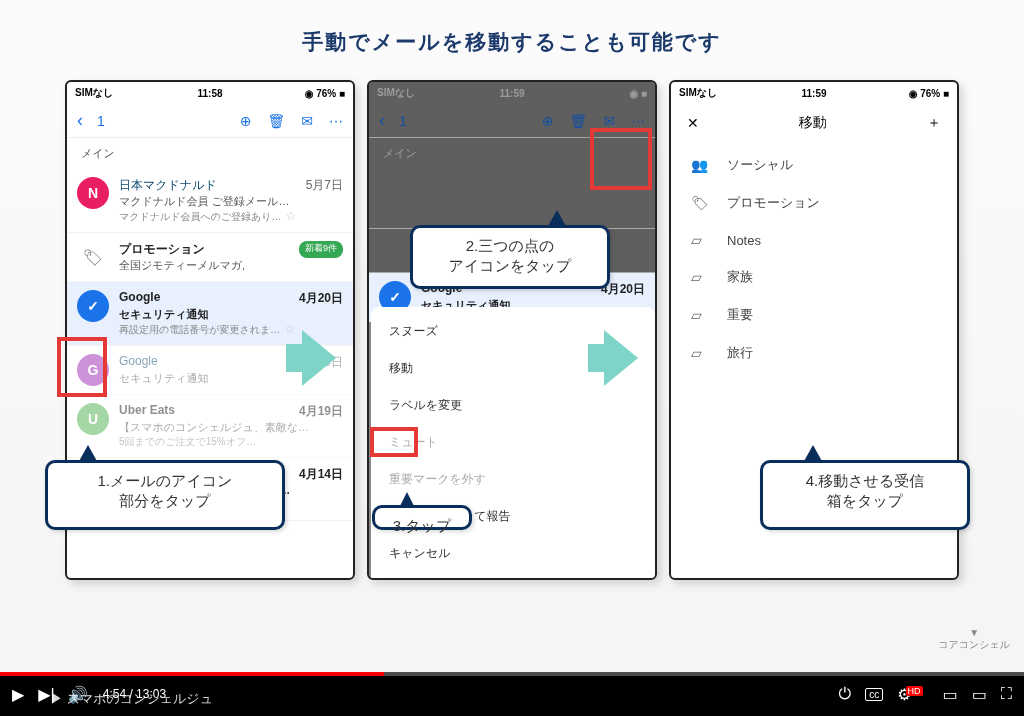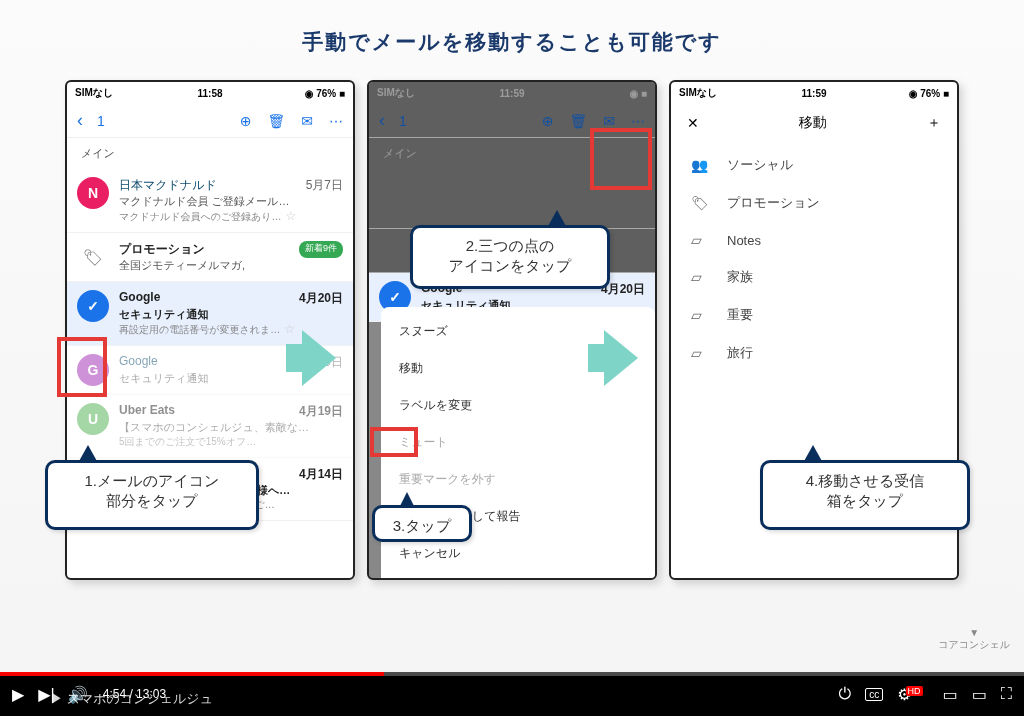--- a/index.html
+++ b/index.html
@@ -49,36 +49,36 @@
   .tab.active { color: #d93025; }
   .tab .count { background: #d93025; color: #fff; font-size: 8px; padding: 0 3px; border-radius: 6px; position: relative; top: -6px; left: -4px; }
   
   .phone.dimmed .status-bar,
   .phone.dimmed .gmail-header,
   .phone.dimmed .section-label,
   .phone.dimmed .mail-item.dim { filter: brightness(0.7); background: #888; color: #ddd; }
   .phone.dimmed { background: #888; }
   .phone.dimmed .mail-item.selected { background: #e8f0fe; filter: none; }
   
-  .sheet { position: absolute; bottom: 0; left: 12px; right: 0; background: #fff; border-top-left-radius: 8px; border-top-right-radius: 8px; padding: 6px 0; }
+  .sheet { position: absolute; bottom: 0; left: 2px; right: 0; background: #fff; border-top-left-radius: 8px; border-top-right-radius: 8px; padding: 6px 0; }
   .sheet-item { padding: 10px 18px; font-size: 12px; color: #333; }
   .sheet-item.dim { color: #aaa; }
   
   .move-header { display: flex; align-items: center; justify-content: space-between; padding: 10px 16px; font-size: 14px; }
   .move-list { padding: 4px 0; }
   .move-item { display: flex; align-items: center; padding: 10px 20px; gap: 18px; font-size: 13px; color: #444; }
   .move-icon { width: 18px; color: #666; font-size: 14px; }
   
   .callout { position: absolute; background: #fff; border: 3px solid #0a2e5c; padding: 8px 14px; font-size: 15px; color: #333; text-align: center; box-shadow: 2px 2px 4px rgba(0,0,0,0.15); line-height: 1.35; }
   .callout::before { content: ''; position: absolute; width: 0; height: 0; }
-  .callout.c1 { top: 460px; left: 45px; width: 214px; height: 70px; border-radius: 10px;}
+  .callout.c1 { top: 460px; left: 45px; width: 240px; height: 70px; border-radius: 10px;}
   .callout.c1::before { top: -18px; left: 30px; border-left: 10px solid transparent; border-right: 10px solid transparent; border-bottom: 18px solid #0a2e5c; }
   .callout.c2 { top: 225px; left: 410px; width: 200px; height: 64px; border-radius: 10px;}
   .callout.c2::before { top: -18px; right: 40px; border-left: 10px solid transparent; border-right: 10px solid transparent; border-bottom: 18px solid #0a2e5c; }
-  .callout.c3 { top: 505px; left: 372px; width: 100px; height: 37px; border-radius: 10px; padding: 8px 6px;}
+  .callout.c3 { top: 505px; left: 372px; width: 100px; height: 25px; border-radius: 10px; padding: 8px 6px;}
   .callout.c3::before { top: -16px; left: 24px; border-left: 8px solid transparent; border-right: 8px solid transparent; border-bottom: 16px solid #0a2e5c; }
   .callout.c4 { top: 460px; left: 760px; width: 210px; height: 70px; border-radius: 10px;}
   .callout.c4::before { top: -18px; left: 40px; border-left: 10px solid transparent; border-right: 10px solid transparent; border-bottom: 18px solid #0a2e5c; }
   
   .redbox { position: absolute; border: 4px solid #e53935; }
   
   .arrow-r { position: absolute; width: 0; height: 0; border-top: 28px solid transparent; border-bottom: 28px solid transparent; border-left: 34px solid #7fd4c8; }
   .arrow-r::before { content:''; position:absolute; left:-50px; top:-14px; width:22px; height:28px; background:#7fd4c8; }
   
   .watermark { position:absolute; right:14px; bottom:20px; font-size:10px; color:#888; text-align:center;}

